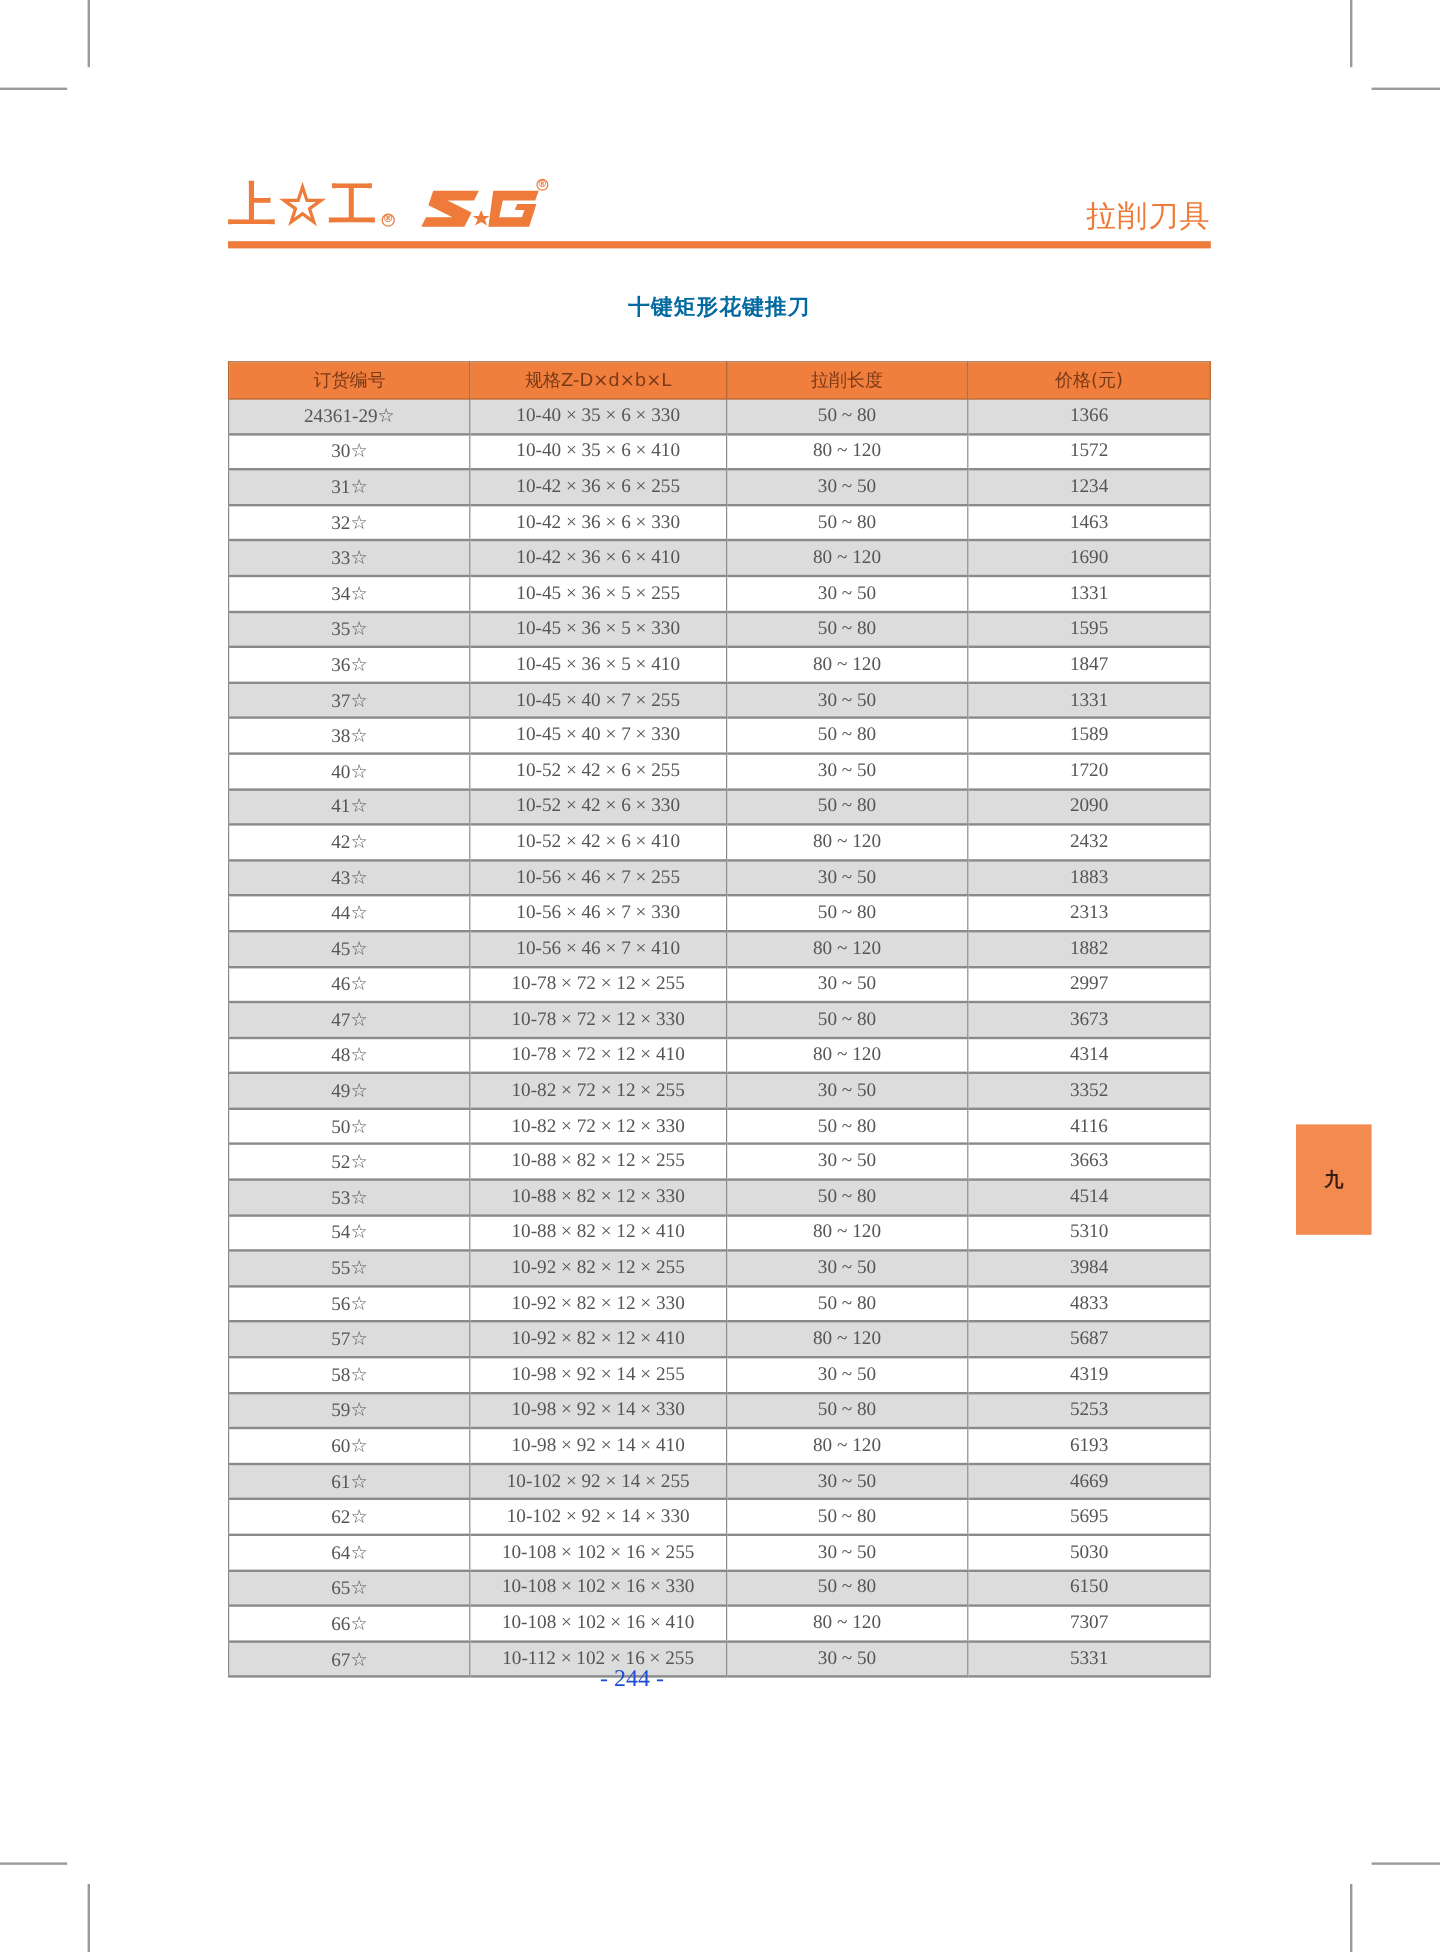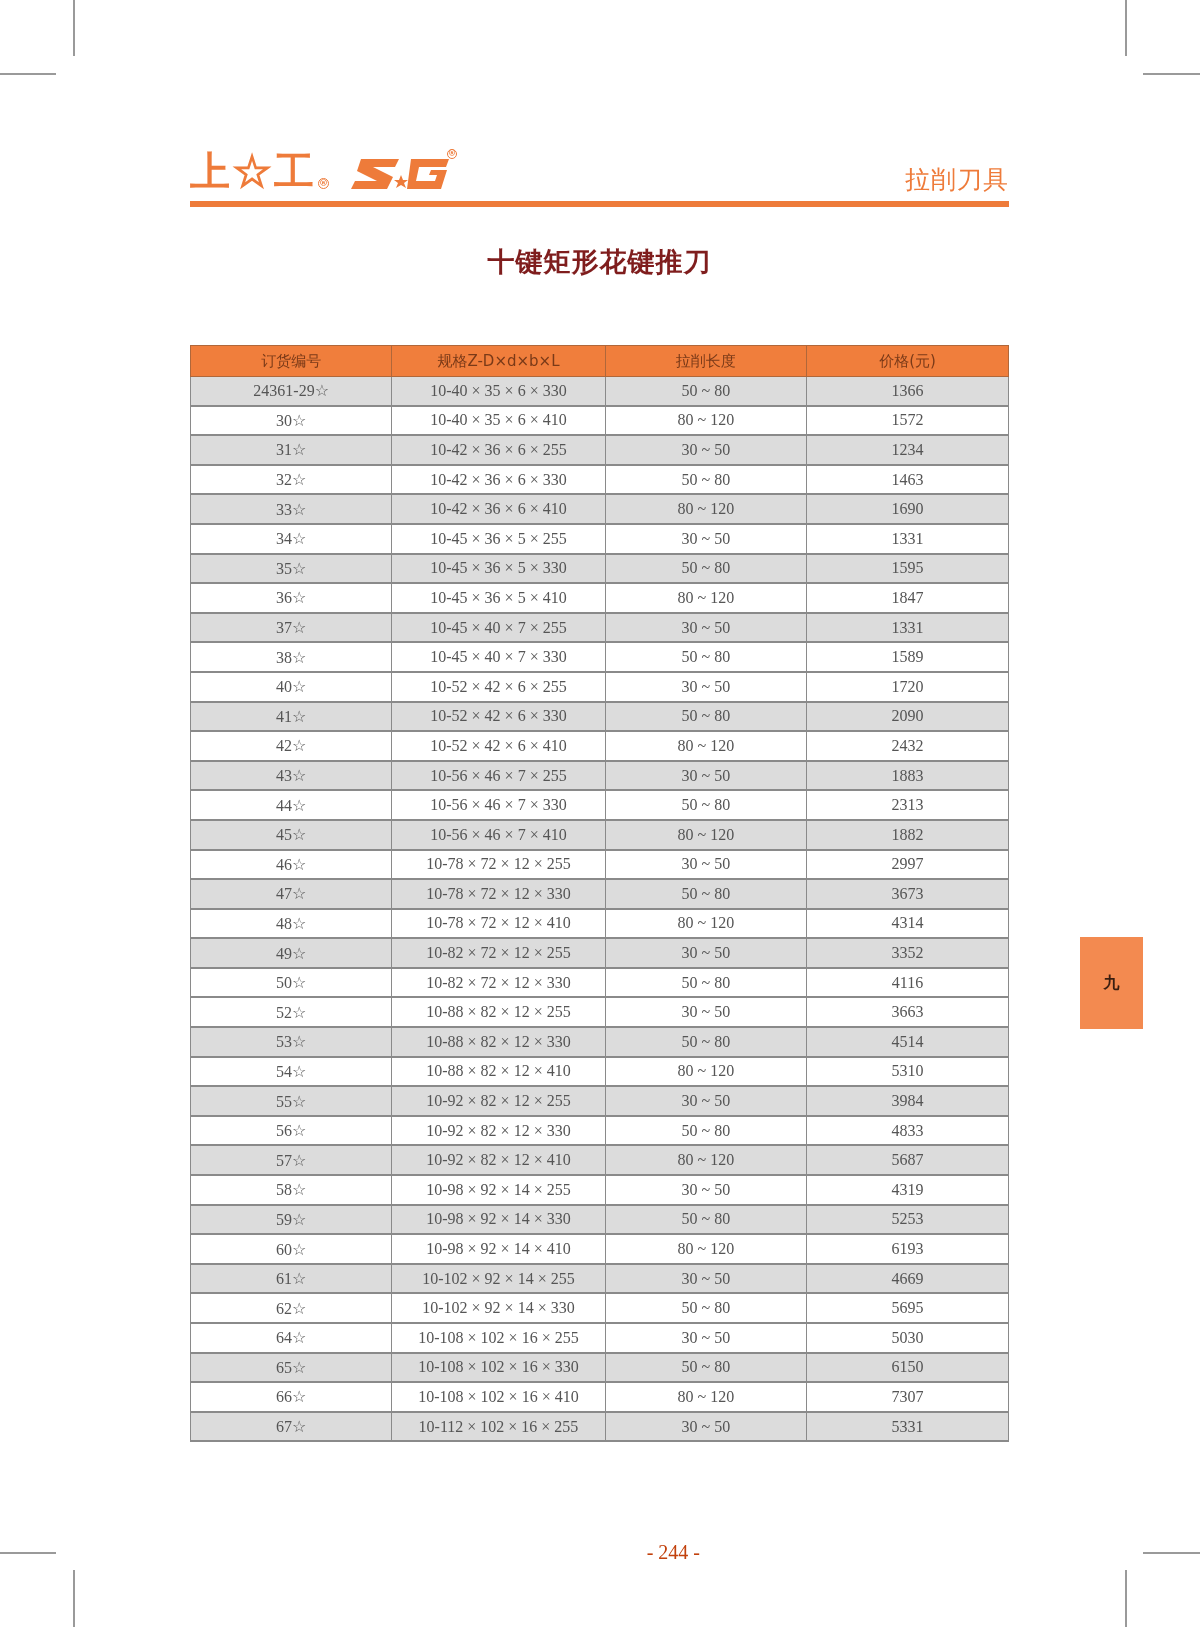--- a/index.html
+++ b/index.html
@@ -14,39 +14,39 @@
     .header { position: absolute; left: 190px; top: 145px; width: 819px; height: 60px; }
     .logo { position: absolute; left: 0; top: 4px; display: flex; align-items: flex-end; font-weight: bold; }
     .logo-cn { color: #ee7b3a; font-family: "DejaVu Serif", serif; font-size: 40px; line-height: 44px; letter-spacing: 2px; }
     .logo-reg { color: #ee7b3a; font-size: 9px; margin: 0 22px 4px 2px; border: 1px solid #ee7b3a; border-radius: 50%; width: 9px; height: 9px; line-height: 9px; text-align: center; }
     .logo-sg { position: relative; width: 100px; height: 40px; }
     .logo-sg svg { display: block; }
     .logo-sg-reg { position: absolute; right: -6px; top: -4px; color: #ee7b3a; font-size: 8px; border: 1px solid #ee7b3a; border-radius: 50%; width: 8px; height: 8px; line-height: 8px; text-align: center; }
     .section-title { position: absolute; right: 0; top: 18px; color: #ee7b3a; font-size: 25px; letter-spacing: 1px; }
     .header-rule { position: absolute; left: 190px; top: 201px; width: 819px; height: 6px; background: #ee7b3a; }
 
-    .page-title { position: absolute; left: 190px; top: 244px; width: 819px; text-align: center; font-size: 27px; color: #7f1d1d; font-weight: bold; letter-spacing: 1px; }
+    .page-title { position: absolute; left: 190px; top: 244px; width: 819px; text-align: center; font-size: 18px; color: #0369a1; font-weight: bold; letter-spacing: 1px; }
 
     table.spec {
       position: absolute; left: 190px; top: 301px; width: 819px; border-collapse: collapse;
-      font-family: "Liberation Serif", "DejaVu Serif", serif; font-size: 16px; color: #555; margin-top: 44px;
+      font-family: "Liberation Serif", "DejaVu Serif", serif; font-size: 16px; color: #555;
     }
     table.spec th {
       background: #f07e3c; color: #7a3a18; font-weight: normal; height: 28px; border: 1px solid #b0673a;
       font-family: "DejaVu Sans", sans-serif; font-size: 15px;
     }
     table.spec td { height: 27.6px; padding: 0; text-align: center; border-left: 1px solid #8a8a8a; border-right: 1px solid #8a8a8a; border-bottom: 2px solid #8a8a8a; }
     table.spec tr.odd td { background: #dcdcdc; }
     table.spec tr.even td { background: #ffffff; }
     table.spec th:nth-child(1), table.spec td:nth-child(1) { width: 204px; }
     table.spec th:nth-child(2), table.spec td:nth-child(2) { width: 215px; }
     table.spec th:nth-child(3), table.spec td:nth-child(3) { width: 205px; }
     table.spec th:nth-child(4), table.spec td:nth-child(4) { width: 205px; }
 
-    .page-number { position: absolute; left: 500px; top: 1541px; width: 200px; text-align: right; font-family: "Liberation Serif", serif; font-size: 20px; color: #c2410c; }
+    .page-number { position: absolute; left: 500px; top: 1388px; width: 200px; text-align: left; font-family: "Liberation Serif", serif; font-size: 20px; color: #1d4ed8; }
 
     .side-tab { position: absolute; left: 1080px; top: 937px; width: 63px; height: 92px; background: #f38a50; display: flex; align-items: center; justify-content: center; font-size: 16px; font-weight: bold; color: #3a1e10; }
   </style>
 </head>
 <body>
 
 <div class="crop v" style="left:73px; top:0; height:56px;"></div>
 <div class="crop h" style="left:0; top:73px; width:56px;"></div>
 <div class="crop v" style="left:1125px; top:0; height:56px;"></div>
 <div class="crop h" style="left:1143px; top:73px; width:57px;"></div>

